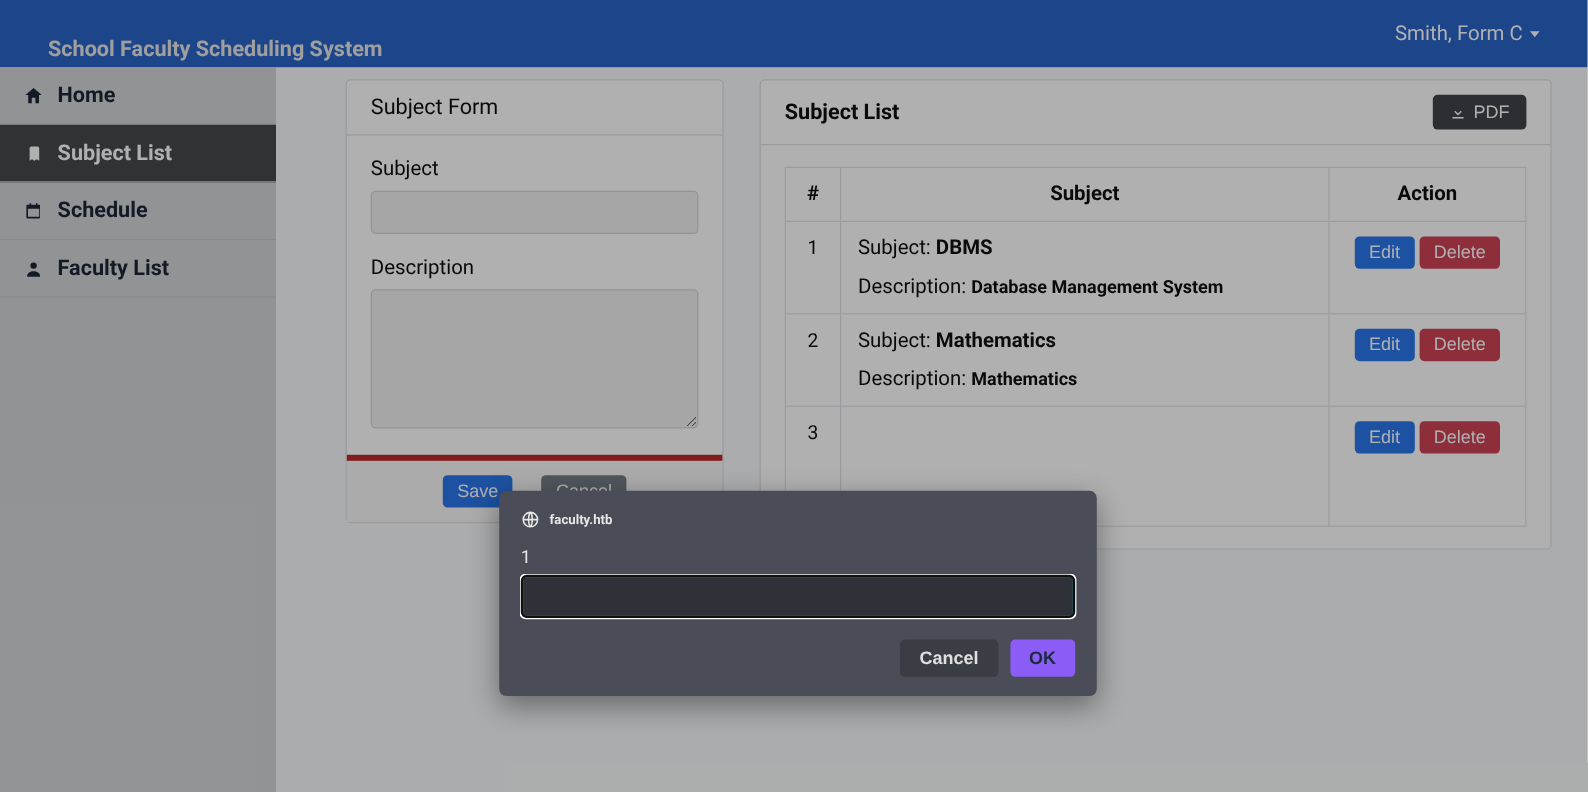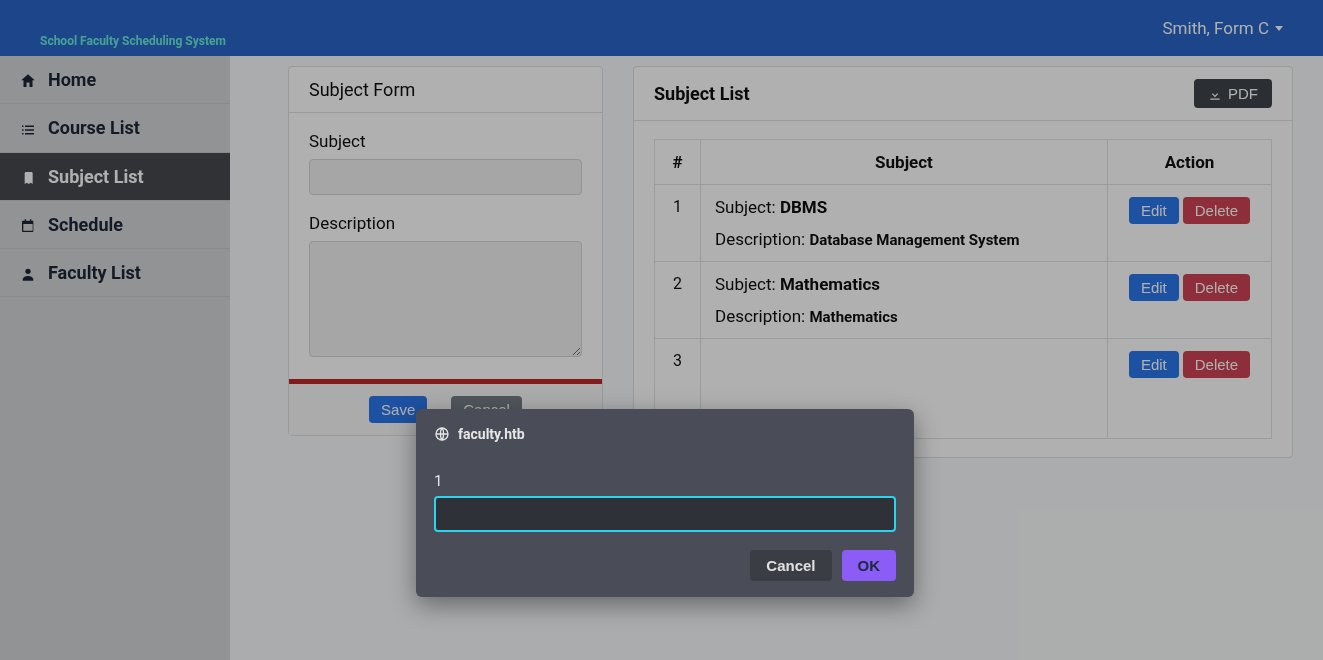--- a/index.html
+++ b/index.html
@@ -14,21 +14,21 @@
 }
 .navbar {
   background: #1d5dc4;
   color: #fff;
   height: 56px;
   display: flex;
   align-items: center;
   justify-content: space-between;
   padding: 0 40px 0 40px;
 }
-.brand { font-weight: 700; font-size: 12px; color: #5eead4; margin-top: 26px; }
+.brand { font-weight: 700; font-size: 18px; color: #e5e5e5; margin-top: 26px; }
 .user-menu { font-size: 17px; display: flex; align-items: center; cursor: pointer; }
 .caret { display: inline-block; margin-left: 6px; vertical-align: middle; border-top: 5px solid #fff; border-left: 4px solid transparent; border-right: 4px solid transparent; }
 
 .layout { display: flex; height: calc(100% - 56px); }
 .sidebar { width: 247px; background: #d2d3d5; }
 .sidebar-item {
   display: flex; align-items: center; gap: 10px;
   padding: 13px 18px; font-weight: 700; font-size: 18px;
   color: #0f172a; border-bottom: 1px solid #c3c4c6; cursor: pointer;
 }
@@ -78,21 +78,21 @@
   position: absolute; inset: 0; background: rgba(30,30,30,0.35);
   pointer-events: none;
 }
 
 
 .dialog {
   position: absolute; left: 416px; top: 409px; width: 498px;
   background: #4a4d57; color: #e6e6e6; border-radius: 6px;
   padding: 16px 18px 16px 18px; box-shadow: 0 8px 24px rgba(0,0,0,0.4);
 }
-.dialog-title { display:flex; align-items:center; gap:8px; font-weight:700; font-size:14px; margin-bottom:30px; }
+.dialog-title { display:flex; align-items:center; gap:8px; font-weight:700; font-size:11px; margin-bottom:14px; }
 .dialog-label { font-size:15px; margin-bottom:6px; }
 .dialog-input {
   width:100%; background:#2f3138; border:2px solid #2ad4ef; border-radius:4px;
   height:36px; padding:4px 8px; color:#fff; font-size:15px;
 }
 .dialog-actions { display:flex; justify-content:flex-end; gap:10px; margin-top:18px; }
 .dlg-btn { border:none; border-radius:4px; padding:7px 16px; font-weight:700; font-size:15px; cursor:pointer; }
 .dlg-cancel { background:#3b3d45; color:#e0e0e0; }
 .dlg-ok { background:#8b5cf6; color:#1a2b3a; }
 
@@ -111,28 +111,20 @@
 
 <div class="layout">
   <div class="sidebar">
     <div class="sidebar-item">
       <span class="icon">
         <svg width="18" height="18" viewBox="0 0 24 24" fill="currentColor">
             <path d="M12 3l9 8h-3v9h-4v-6H10v6H6v-9H3z"></path>
           </svg>
       </span>
       <span>Home</span>
-    </div>
-    <div class="sidebar-item">
-      <span class="icon">
-        <svg width="18" height="18" viewBox="0 0 24 24" fill="currentColor">
-            <path d="M4 6h2v2H4zM8 6h12v2H8zM4 11h2v2H4zM8 11h12v2H8zM4 16h2v2H4zM8 16h12v2H8z"></path>
-          </svg>
-      </span>
-      <span>Course List</span>
     </div>
     <div class="sidebar-item active">
       <span class="icon">
         <svg width="16" height="18" viewBox="0 0 24 24" fill="currentColor">
             <path d="M5 3h12a2 2 0 0 1 2 2v16l-3-2-3 2-3-2-3 2V5a2 2 0 0 1 2-2z"></path>
           </svg>
       </span>
       <span>Subject List</span>
     </div>
     <div class="sidebar-item">

